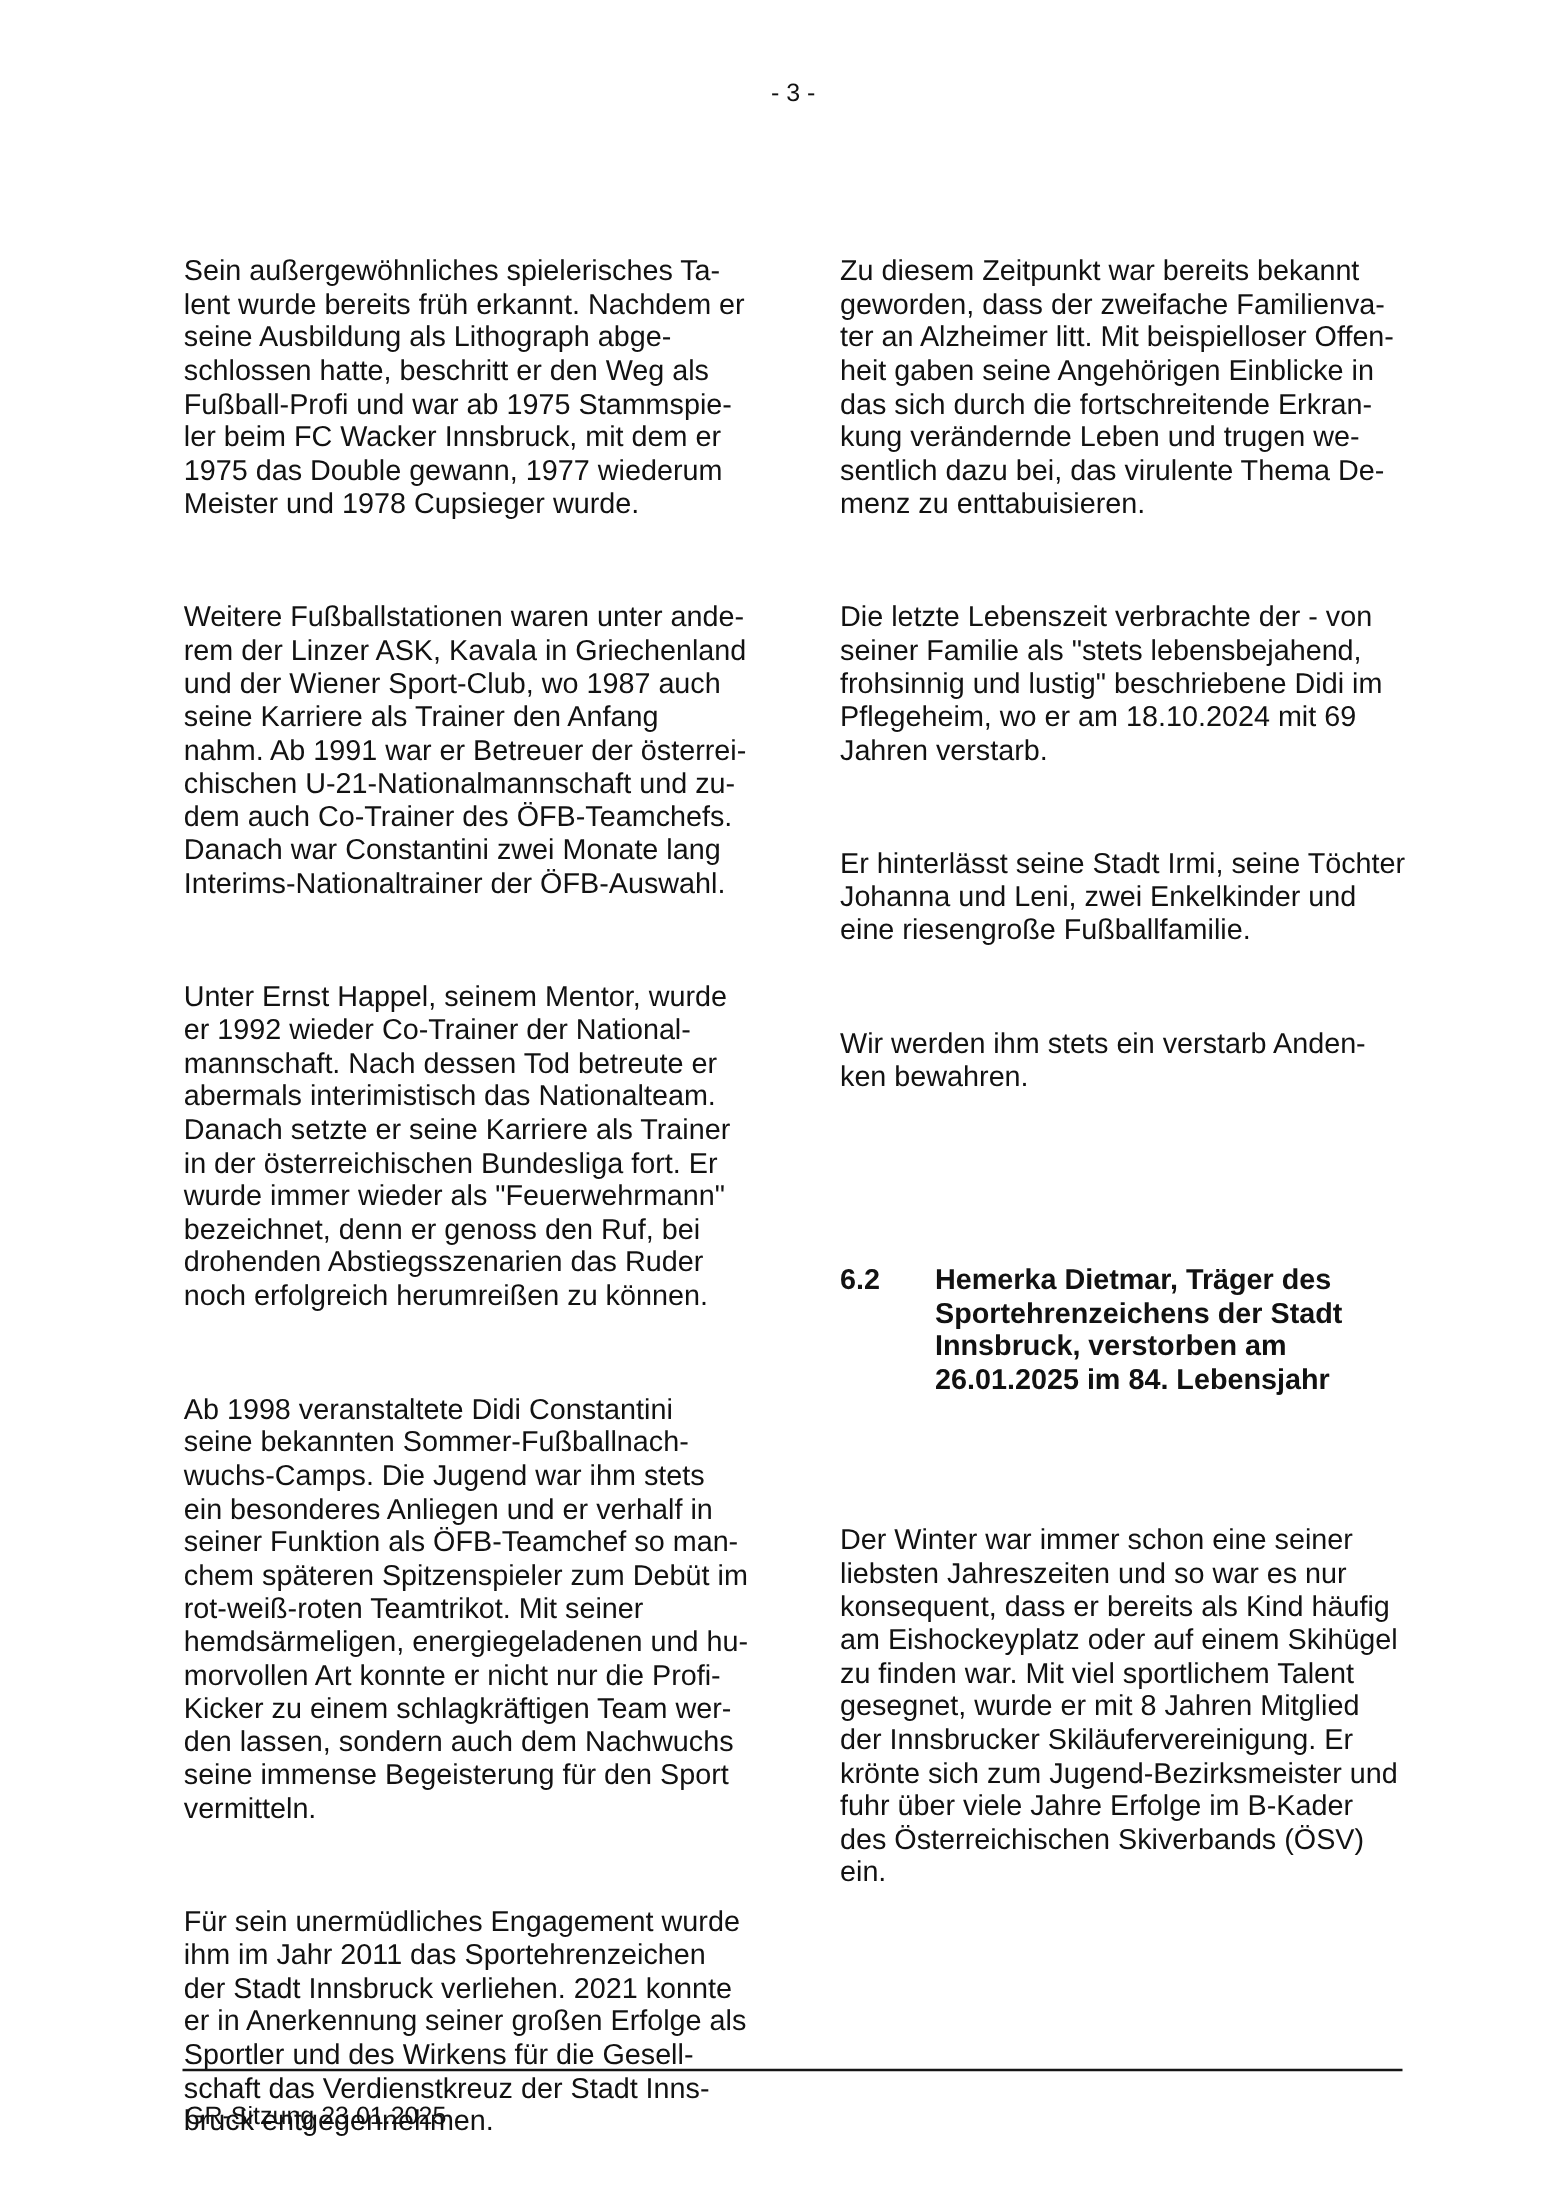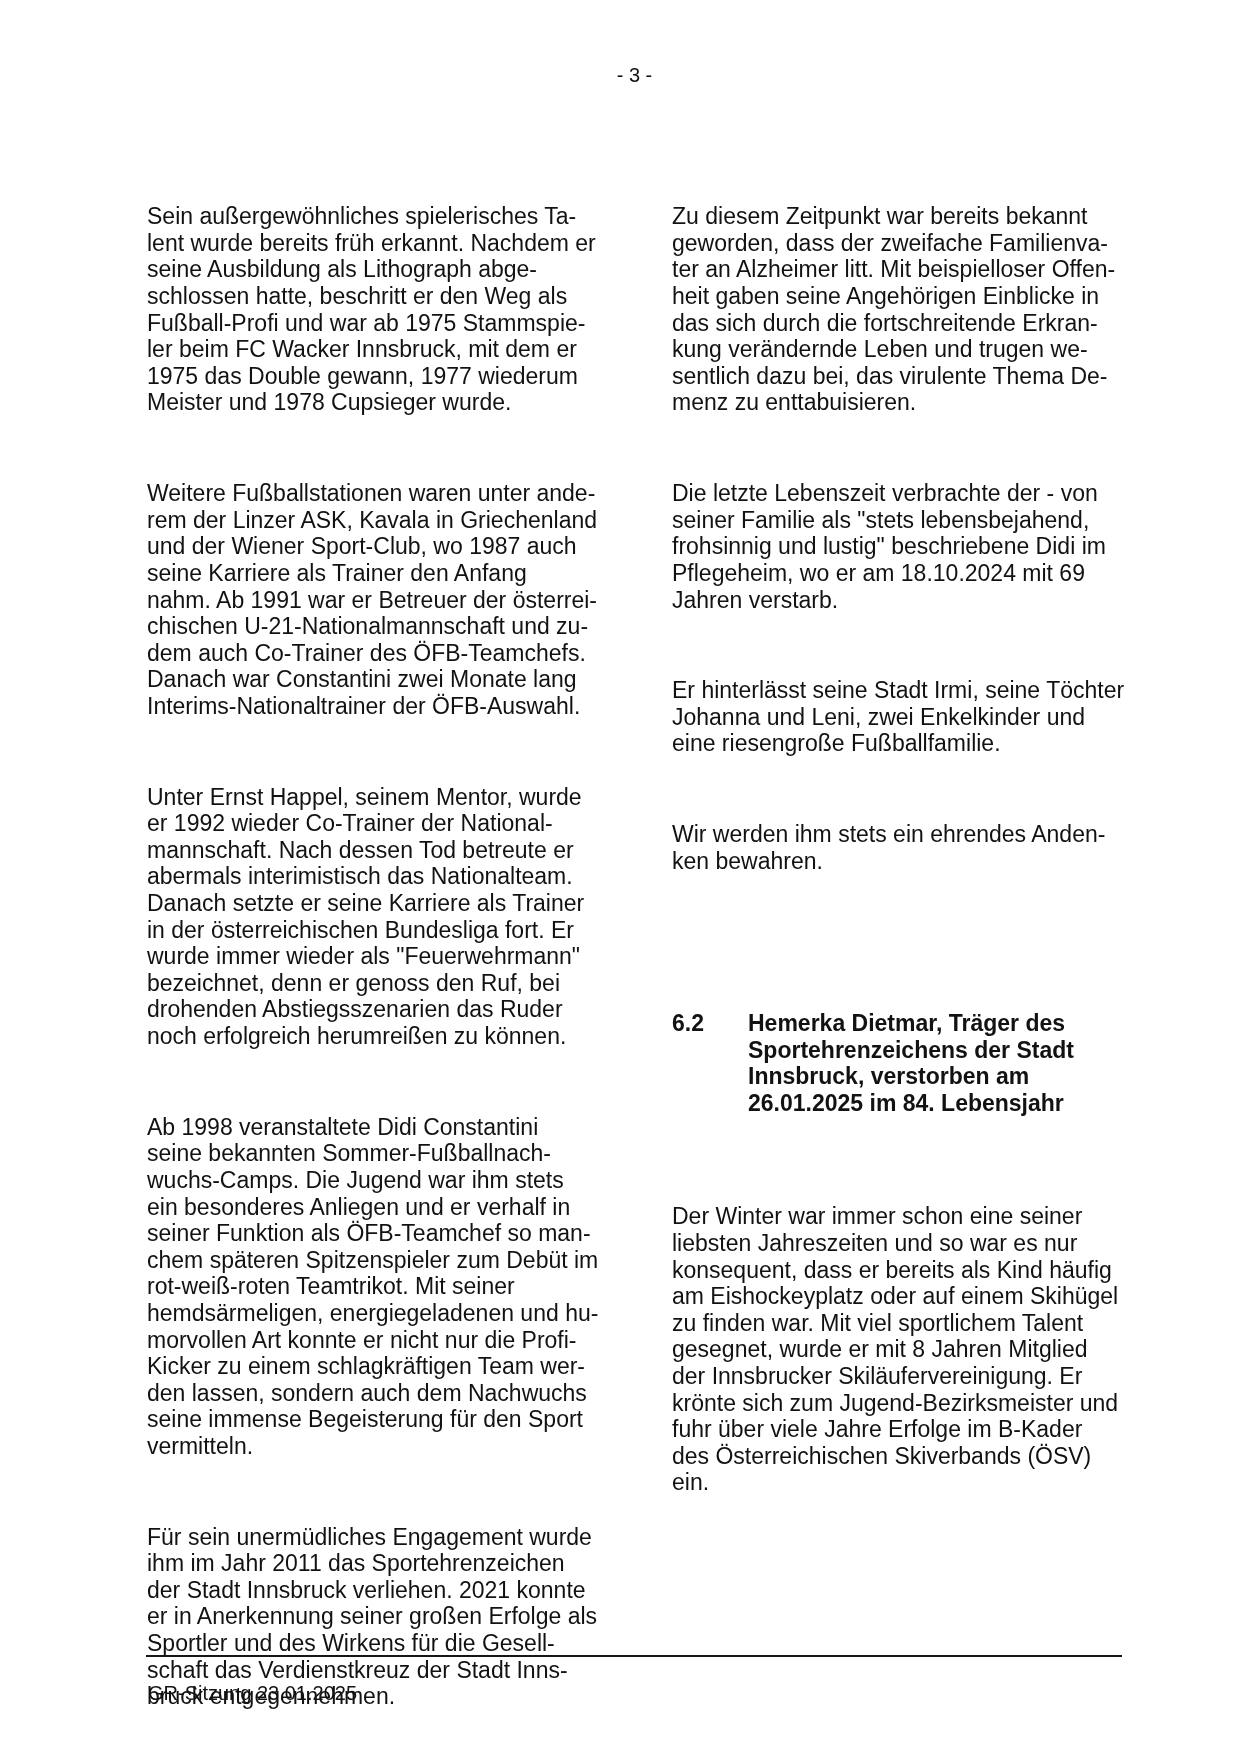--- a/index.html
+++ b/index.html
@@ -33,21 +33,21 @@
     line-height: 26.6px;
     white-space: pre;
   }
   .col-left  { left: 147px; width: 455px; }
   .col-right { left: 672px; width: 452px; }
   .para {
     margin: 0 0 11px 0;
     padding: 0;
   }
   .heading {
-    margin: 45px 0 7px 0;
+    margin: 45px 0 22px 0;
     font-weight: bold;
     display: flex;
   }
   .heading .hnum {
     flex: 0 0 76px;
     width: 76px;
   }
   .footer-rule {
     position: absolute;
     left: 146px;
@@ -133,21 +133,21 @@
 sentlich dazu bei, das virulente Thema De-
 menz zu enttabuisieren.</p>
     <p class="para">Die letzte Lebenszeit verbrachte der - von
 seiner Familie als "stets lebensbejahend,
 frohsinnig und lustig" beschriebene Didi im
 Pflegeheim, wo er am 18.10.2024 mit 69
 Jahren verstarb.</p>
     <p class="para">Er hinterlässt seine Stadt Irmi, seine Töchter
 Johanna und Leni, zwei Enkelkinder und
 eine riesengroße Fußballfamilie.</p>
-    <p class="para">Wir werden ihm stets ein ehrendes Anden-
+    <p class="para">Wir werden ihm stets ein verstarb Anden-
 ken bewahren.</p>
 
     <div class="heading">
       <span class="hnum">6.2</span>
       <span class="htitle">Hemerka Dietmar, Träger des
 Sportehrenzeichens der Stadt
 Innsbruck, verstorben am
 26.01.2025 im 84. Lebensjahr</span>
     </div>
 

